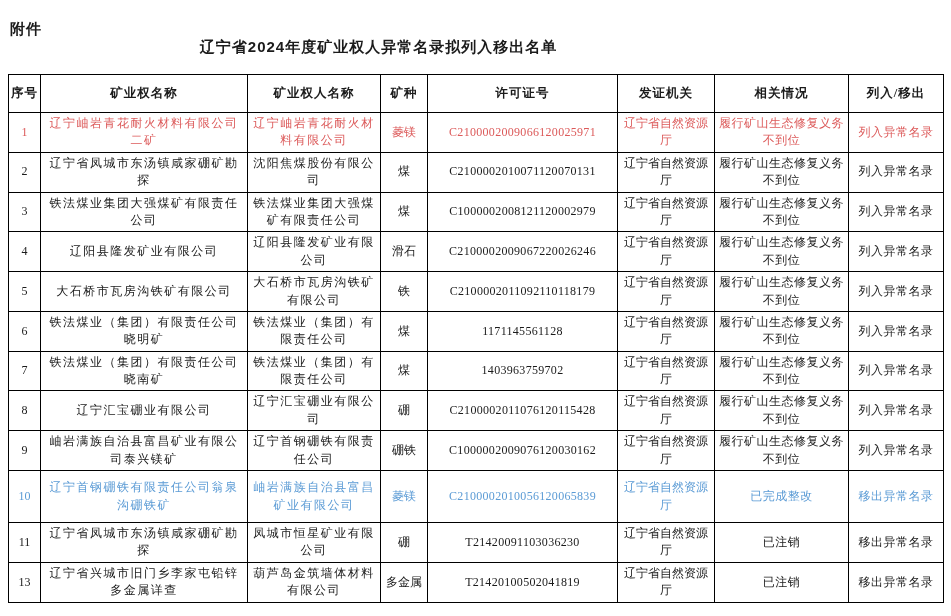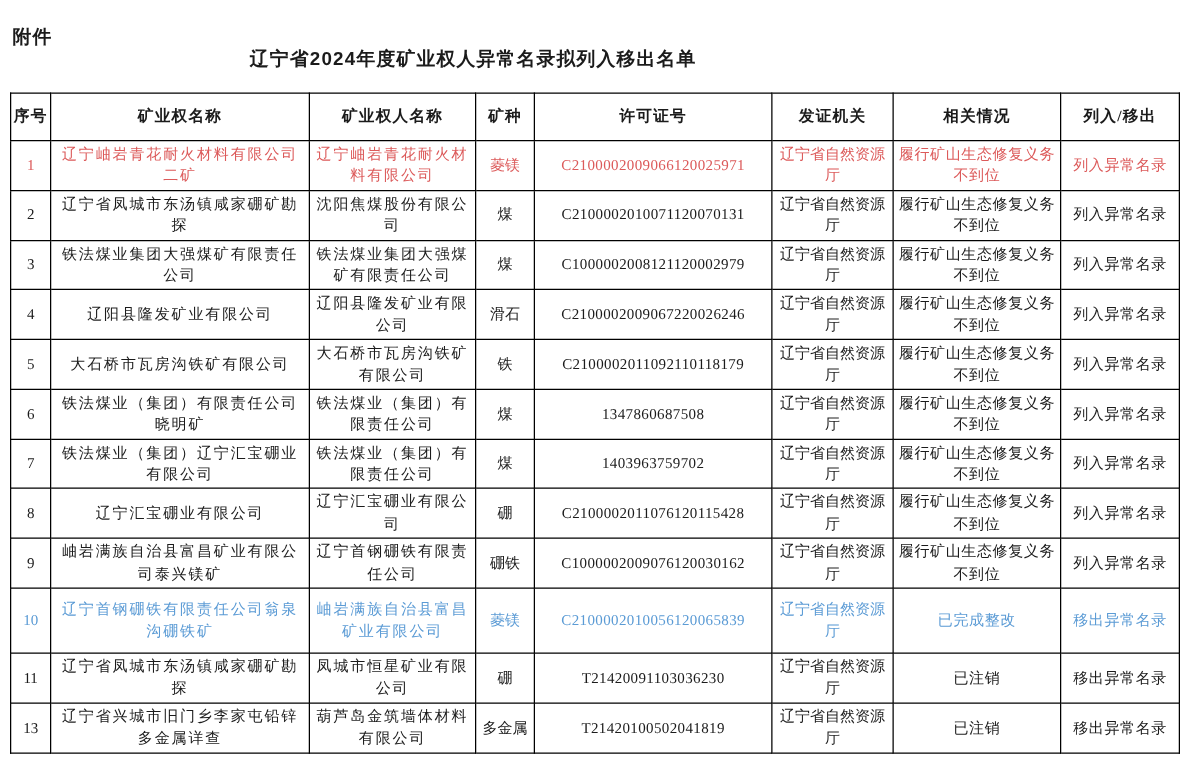--- a/index.html
+++ b/index.html
@@ -152,28 +152,28 @@
         <td class="c num">C2100002011092110118179</td>
         <td class="c tight">辽宁省自然资源厅</td>
         <td class="c sit">履行矿山生态修复义务不到位</td>
         <td class="c sit">列入异常名录</td>
       </tr>
       <tr>
         <td class="c">6</td>
         <td class="l">铁法煤业（集团）有限责任公司晓明矿</td>
         <td class="l">铁法煤业（集团）有限责任公司</td>
         <td class="c">煤</td>
-        <td class="c num">1347860687508</td>
+        <td class="c num">1171145561128</td>
         <td class="c tight">辽宁省自然资源厅</td>
         <td class="c sit">履行矿山生态修复义务不到位</td>
         <td class="c sit">列入异常名录</td>
       </tr>
       <tr>
         <td class="c">7</td>
-        <td class="l">铁法煤业（集团）辽宁汇宝硼业有限公司</td>
+        <td class="l">铁法煤业（集团）有限责任公司晓南矿</td>
         <td class="l">铁法煤业（集团）有限责任公司</td>
         <td class="c">煤</td>
         <td class="c num">1403963759702</td>
         <td class="c tight">辽宁省自然资源厅</td>
         <td class="c sit">履行矿山生态修复义务不到位</td>
         <td class="c sit">列入异常名录</td>
       </tr>
       <tr>
         <td class="c">8</td>
         <td class="l">辽宁汇宝硼业有限公司</td>

